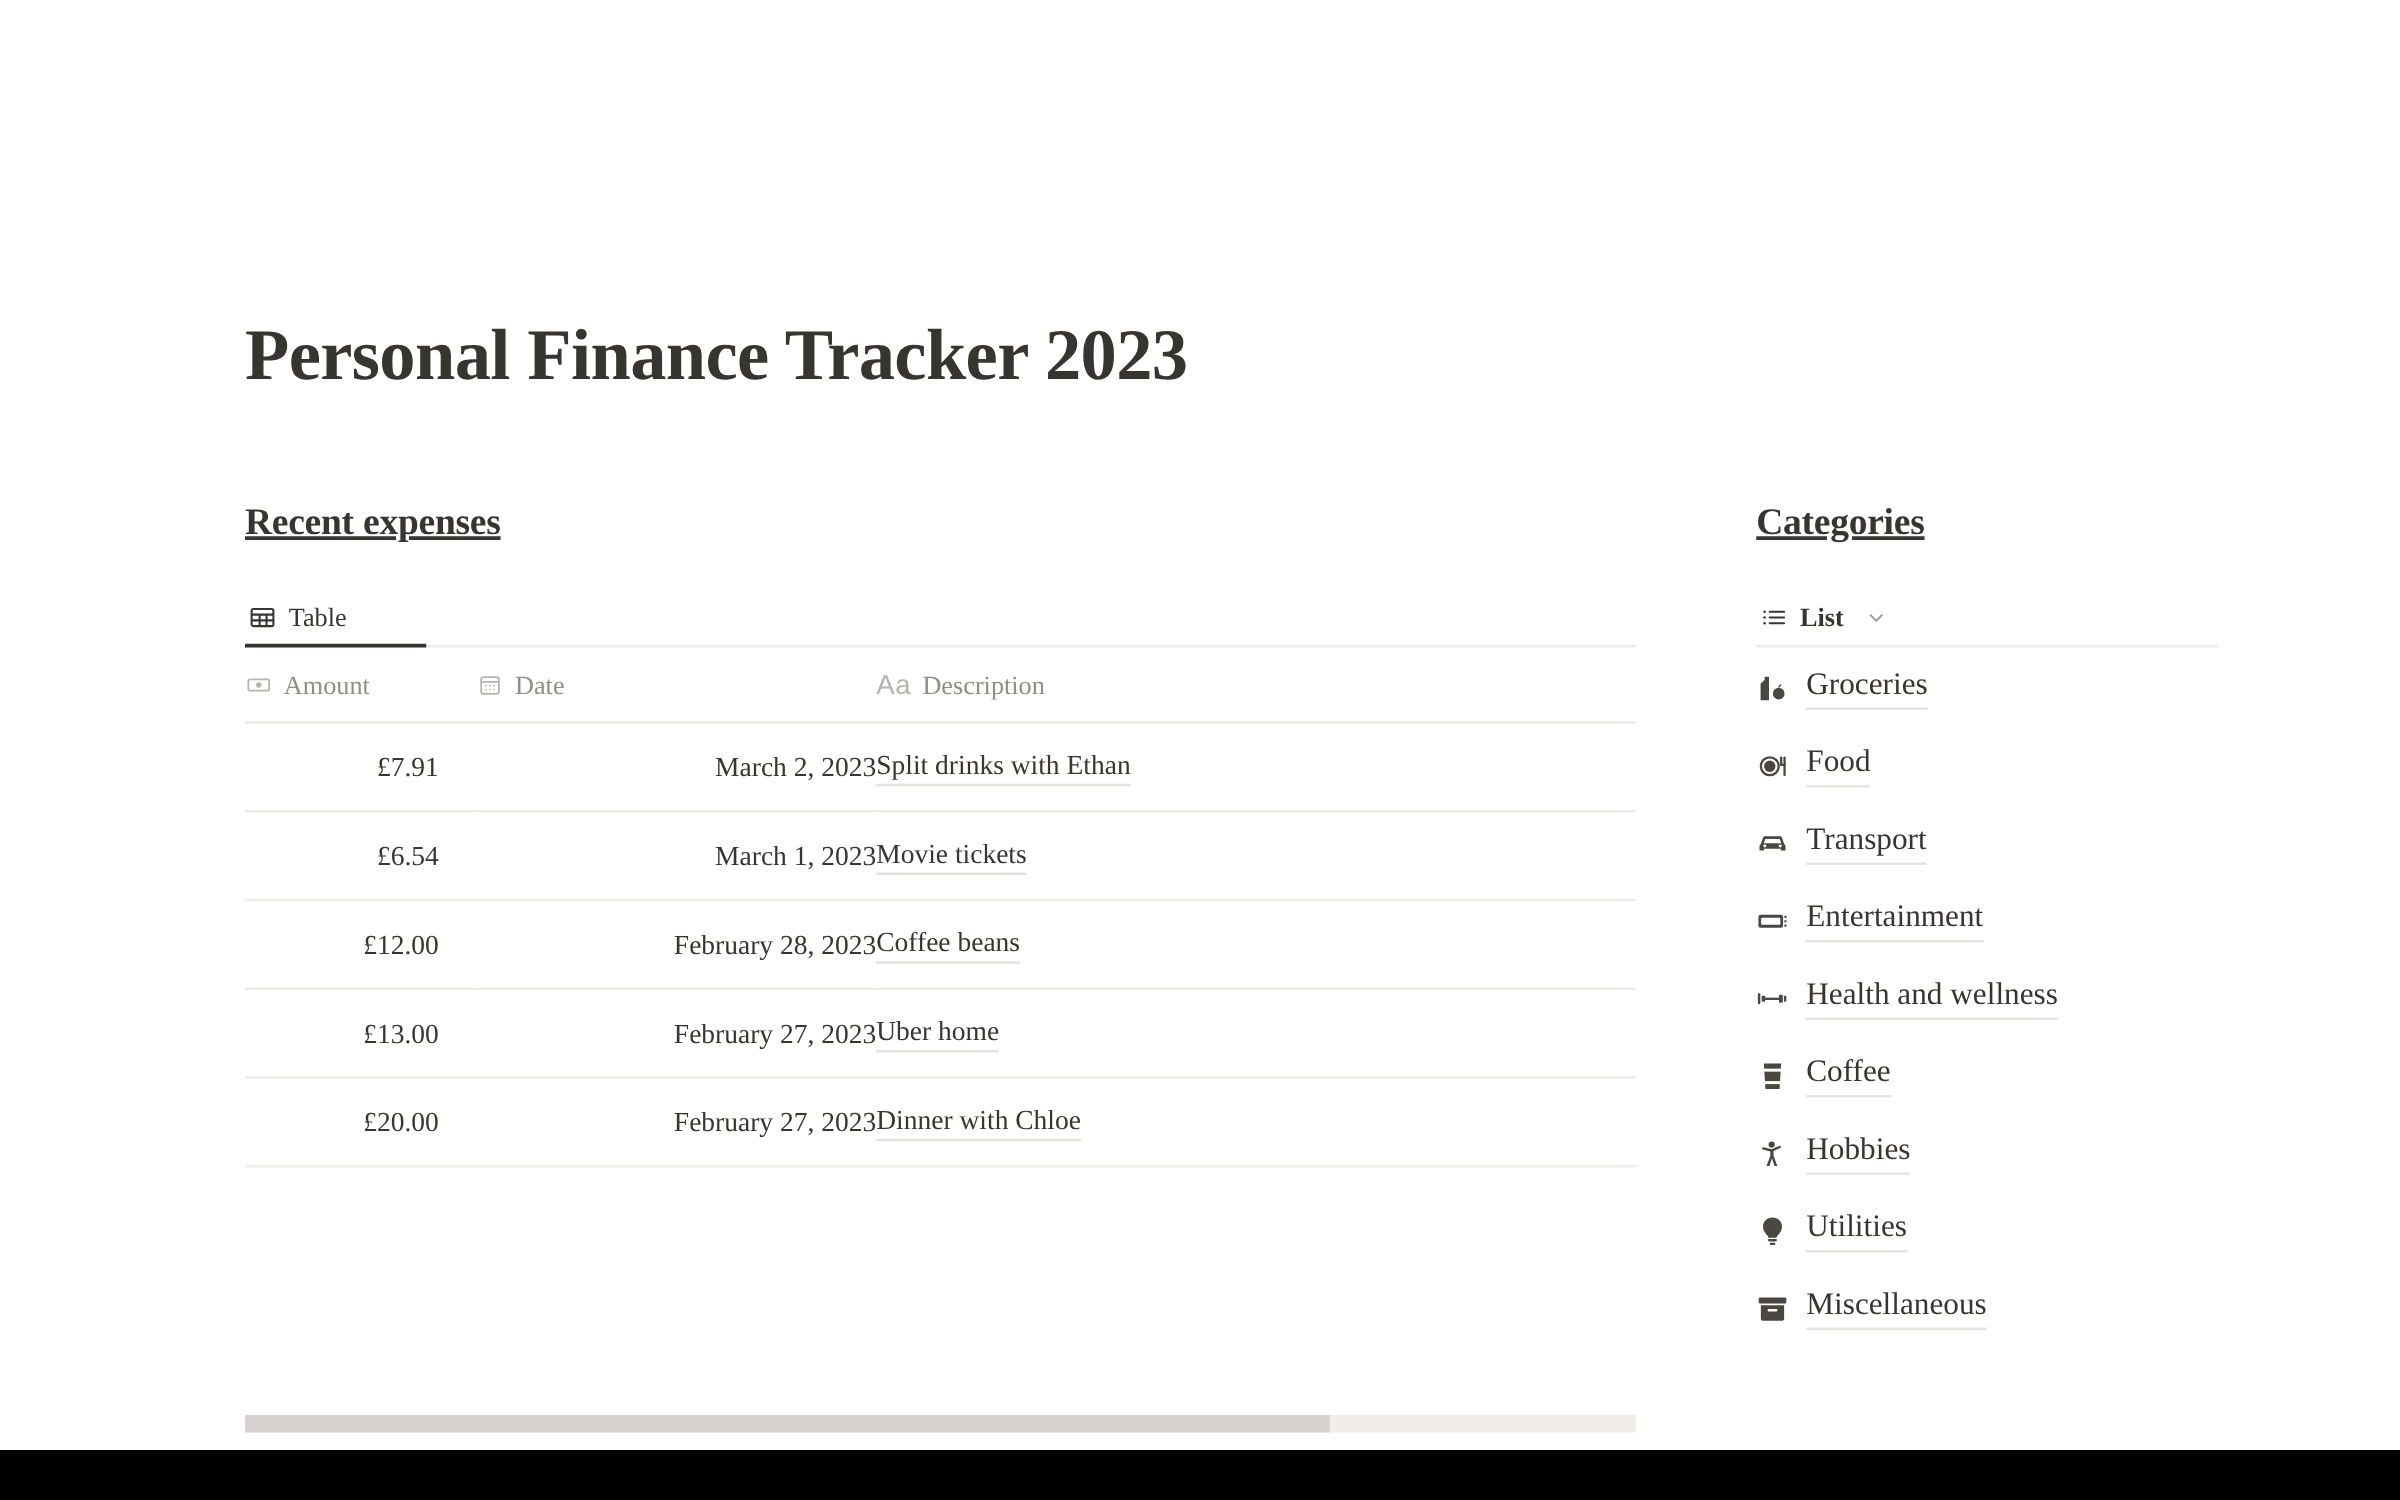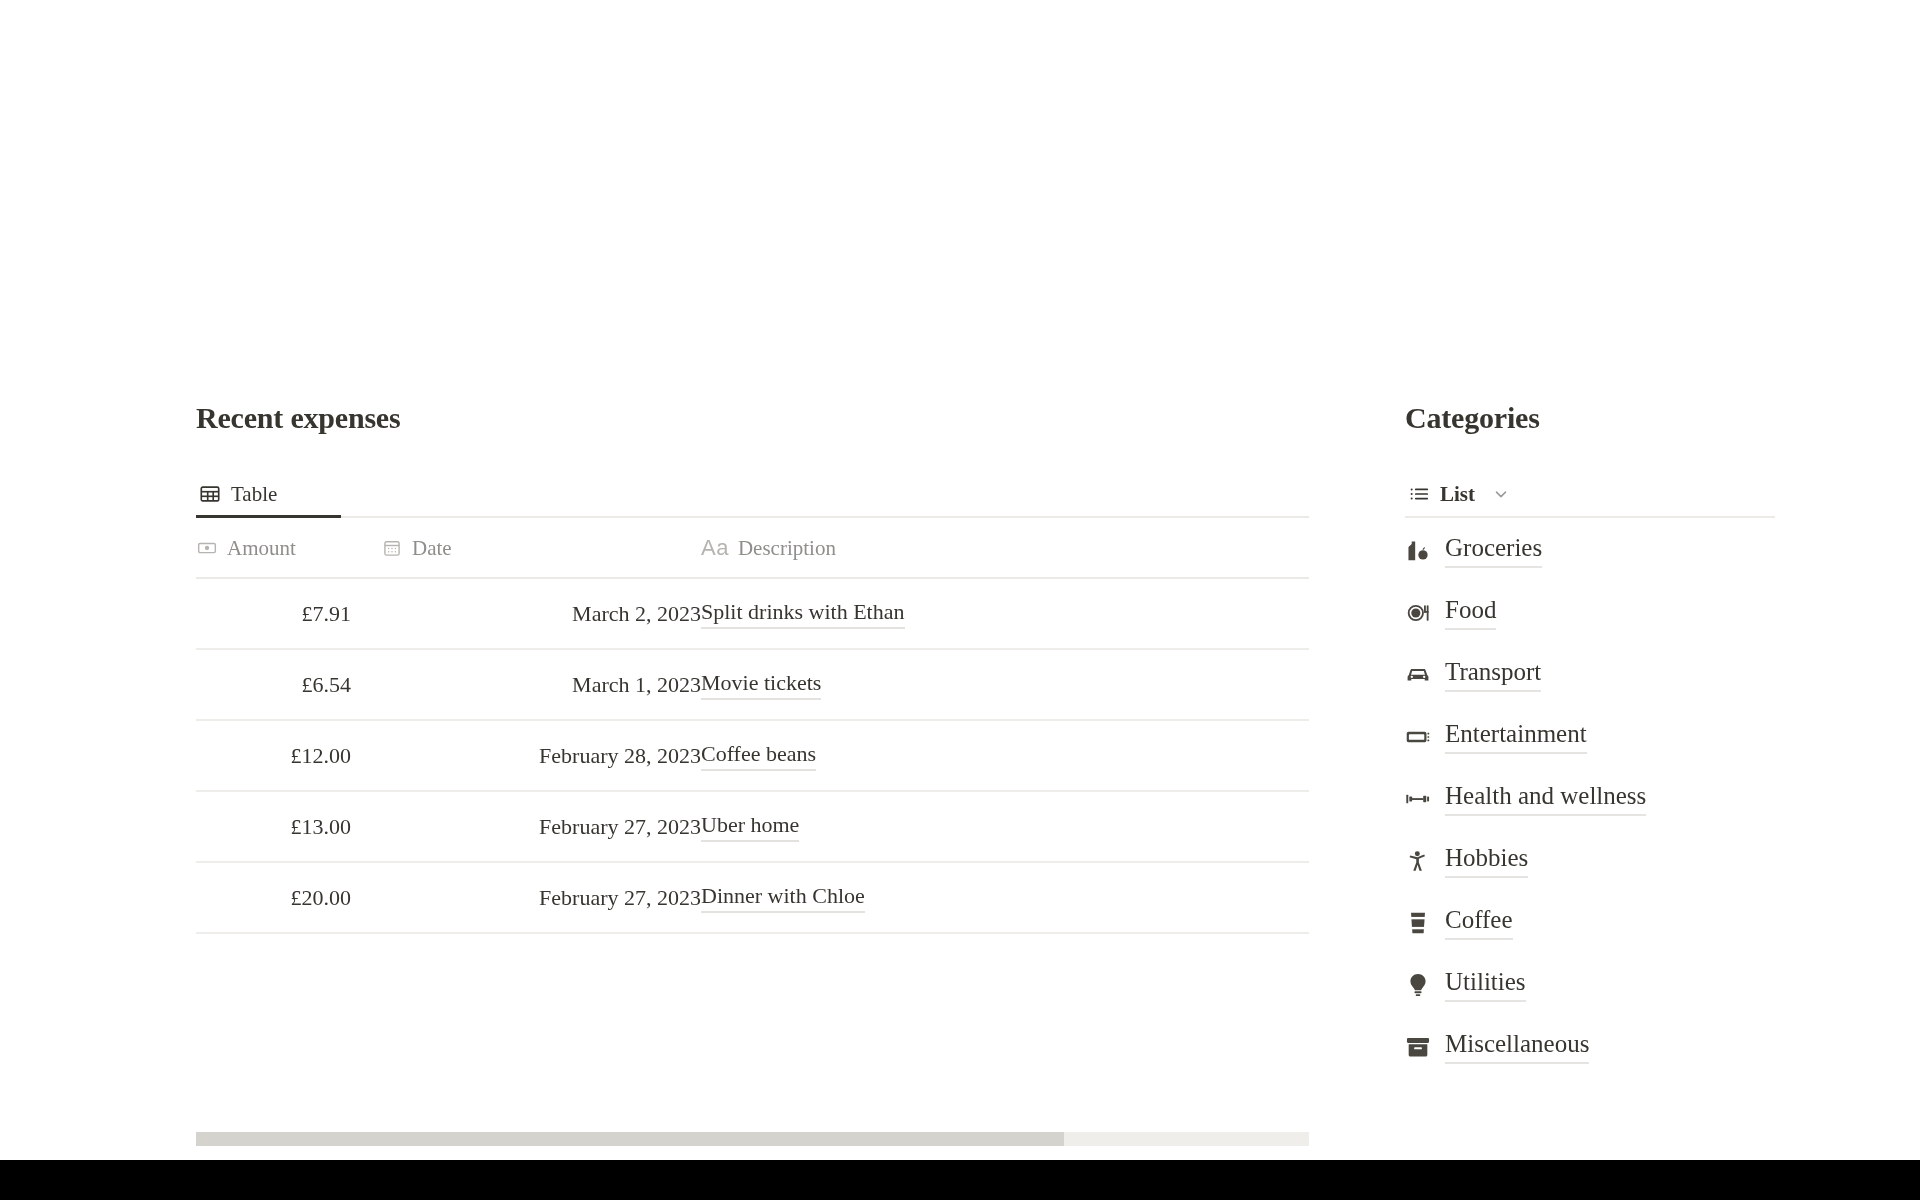--- a/index.html
+++ b/index.html
@@ -52,20 +52,21 @@
   }
 
   .section-heading {
     font-size: 30px;
     font-weight: 700;
     line-height: 1.2;
     color: #37352f;
     letter-spacing: -0.2px;
     margin: 0 0 38px 0;
     white-space: nowrap;
+    text-decoration: underline;
   }
 
   
   .view-tabs {
     position: relative;
     height: 44px;
   }
   .view-tab {
     display: inline-flex;
     align-items: center;
@@ -225,20 +226,21 @@
     width: 1920px;
     height: 40px;
     background: #000000;
   }
 </style>
 </head>
 <body>
 
 <div class="page" style="background: rgb(255, 255, 255);">
 
+  <h1 class="page-title">Personal Finance Tracker 2023</h1>
 
   <div class="col-left">
 
     <div class="section-heading">Recent expenses</div>
 
     <div class="view-tabs">
       <div class="tabs-divider"></div>
       <div class="view-tab active-underline">
         <span class="tab-icon">
           <svg width="22" height="22" viewBox="0 0 24 24" fill="none" stroke="currentColor" stroke-width="1.8">
@@ -427,41 +429,41 @@
             <rect x="16.8" y="9.0" width="2.8" height="6.0" rx="0.7"></rect>
             <rect x="20.4" y="9.8" width="1.8" height="4.4" rx="0.6"></rect>
           </svg>
         </span>
         <span class="cat-label">Health and wellness</span>
       </div>
 
       <div class="cat-item">
         <span class="cat-icon">
           <svg width="26" height="26" viewBox="0 0 24 24" fill="currentColor">
-            <circle cx="11.4" cy="5.2" r="2.3"></circle>
-            <path d="M4.2 8.6 L10.4 10.4 L10.4 13.4 L7.6 21.0 L9.8 21.0 L11.6 15.4 L13.4 21.0 L15.6 21.0 L12.8 13.4 L12.8 10.0 C14.6 9.0 16.4 8.2 18.4 7.6 L17.8 6.0 C15.8 6.6 13.6 7.5 11.6 8.6 L4.8 7.0 Z"></path>
-          </svg>
-        </span>
-        <span class="cat-label">Hobbies</span>
-      </div>
-
-      <div class="cat-item">
-        <span class="cat-icon">
-          <svg width="26" height="26" viewBox="0 0 24 24" fill="currentColor">
             <path d="M5.6 2.6 H18.4 L17.2 21.4 H6.8 Z"></path>
             <rect x="4.6" y="6.4" width="14.8" height="2.2" fill="#ffffff"></rect>
             <rect x="5.6" y="15.6" width="12.8" height="2.2" fill="#ffffff"></rect>
           </svg>
         </span>
         <span class="cat-label">Coffee</span>
       </div>
 
       <div class="cat-item">
         <span class="cat-icon">
           <svg width="26" height="26" viewBox="0 0 24 24" fill="currentColor">
+            <circle cx="11.4" cy="5.2" r="2.3"></circle>
+            <path d="M4.2 8.6 L10.4 10.4 L10.4 13.4 L7.6 21.0 L9.8 21.0 L11.6 15.4 L13.4 21.0 L15.6 21.0 L12.8 13.4 L12.8 10.0 C14.6 9.0 16.4 8.2 18.4 7.6 L17.8 6.0 C15.8 6.6 13.6 7.5 11.6 8.6 L4.8 7.0 Z"></path>
+          </svg>
+        </span>
+        <span class="cat-label">Hobbies</span>
+      </div>
+
+      <div class="cat-item">
+        <span class="cat-icon">
+          <svg width="26" height="26" viewBox="0 0 24 24" fill="currentColor">
             <path d="M12 1.8 c-4.1 0 -7.0 3.0 -7.0 6.8 c0 3.0 1.9 4.9 3.1 6.4 c0.6 0.7 0.9 1.2 0.9 1.8 h6.0 c0 -0.6 0.3 -1.1 0.9 -1.8 c1.2 -1.5 3.1 -3.4 3.1 -6.4 c0 -3.8 -2.9 -6.8 -7.0 -6.8 z"></path>
             <rect x="8.7" y="17.8" width="6.6" height="1.7" rx="0.8"></rect>
             <rect x="9.9" y="20.5" width="4.2" height="1.7" rx="0.8"></rect>
           </svg>
         </span>
         <span class="cat-label">Utilities</span>
       </div>
 
       <div class="cat-item">
         <span class="cat-icon">

